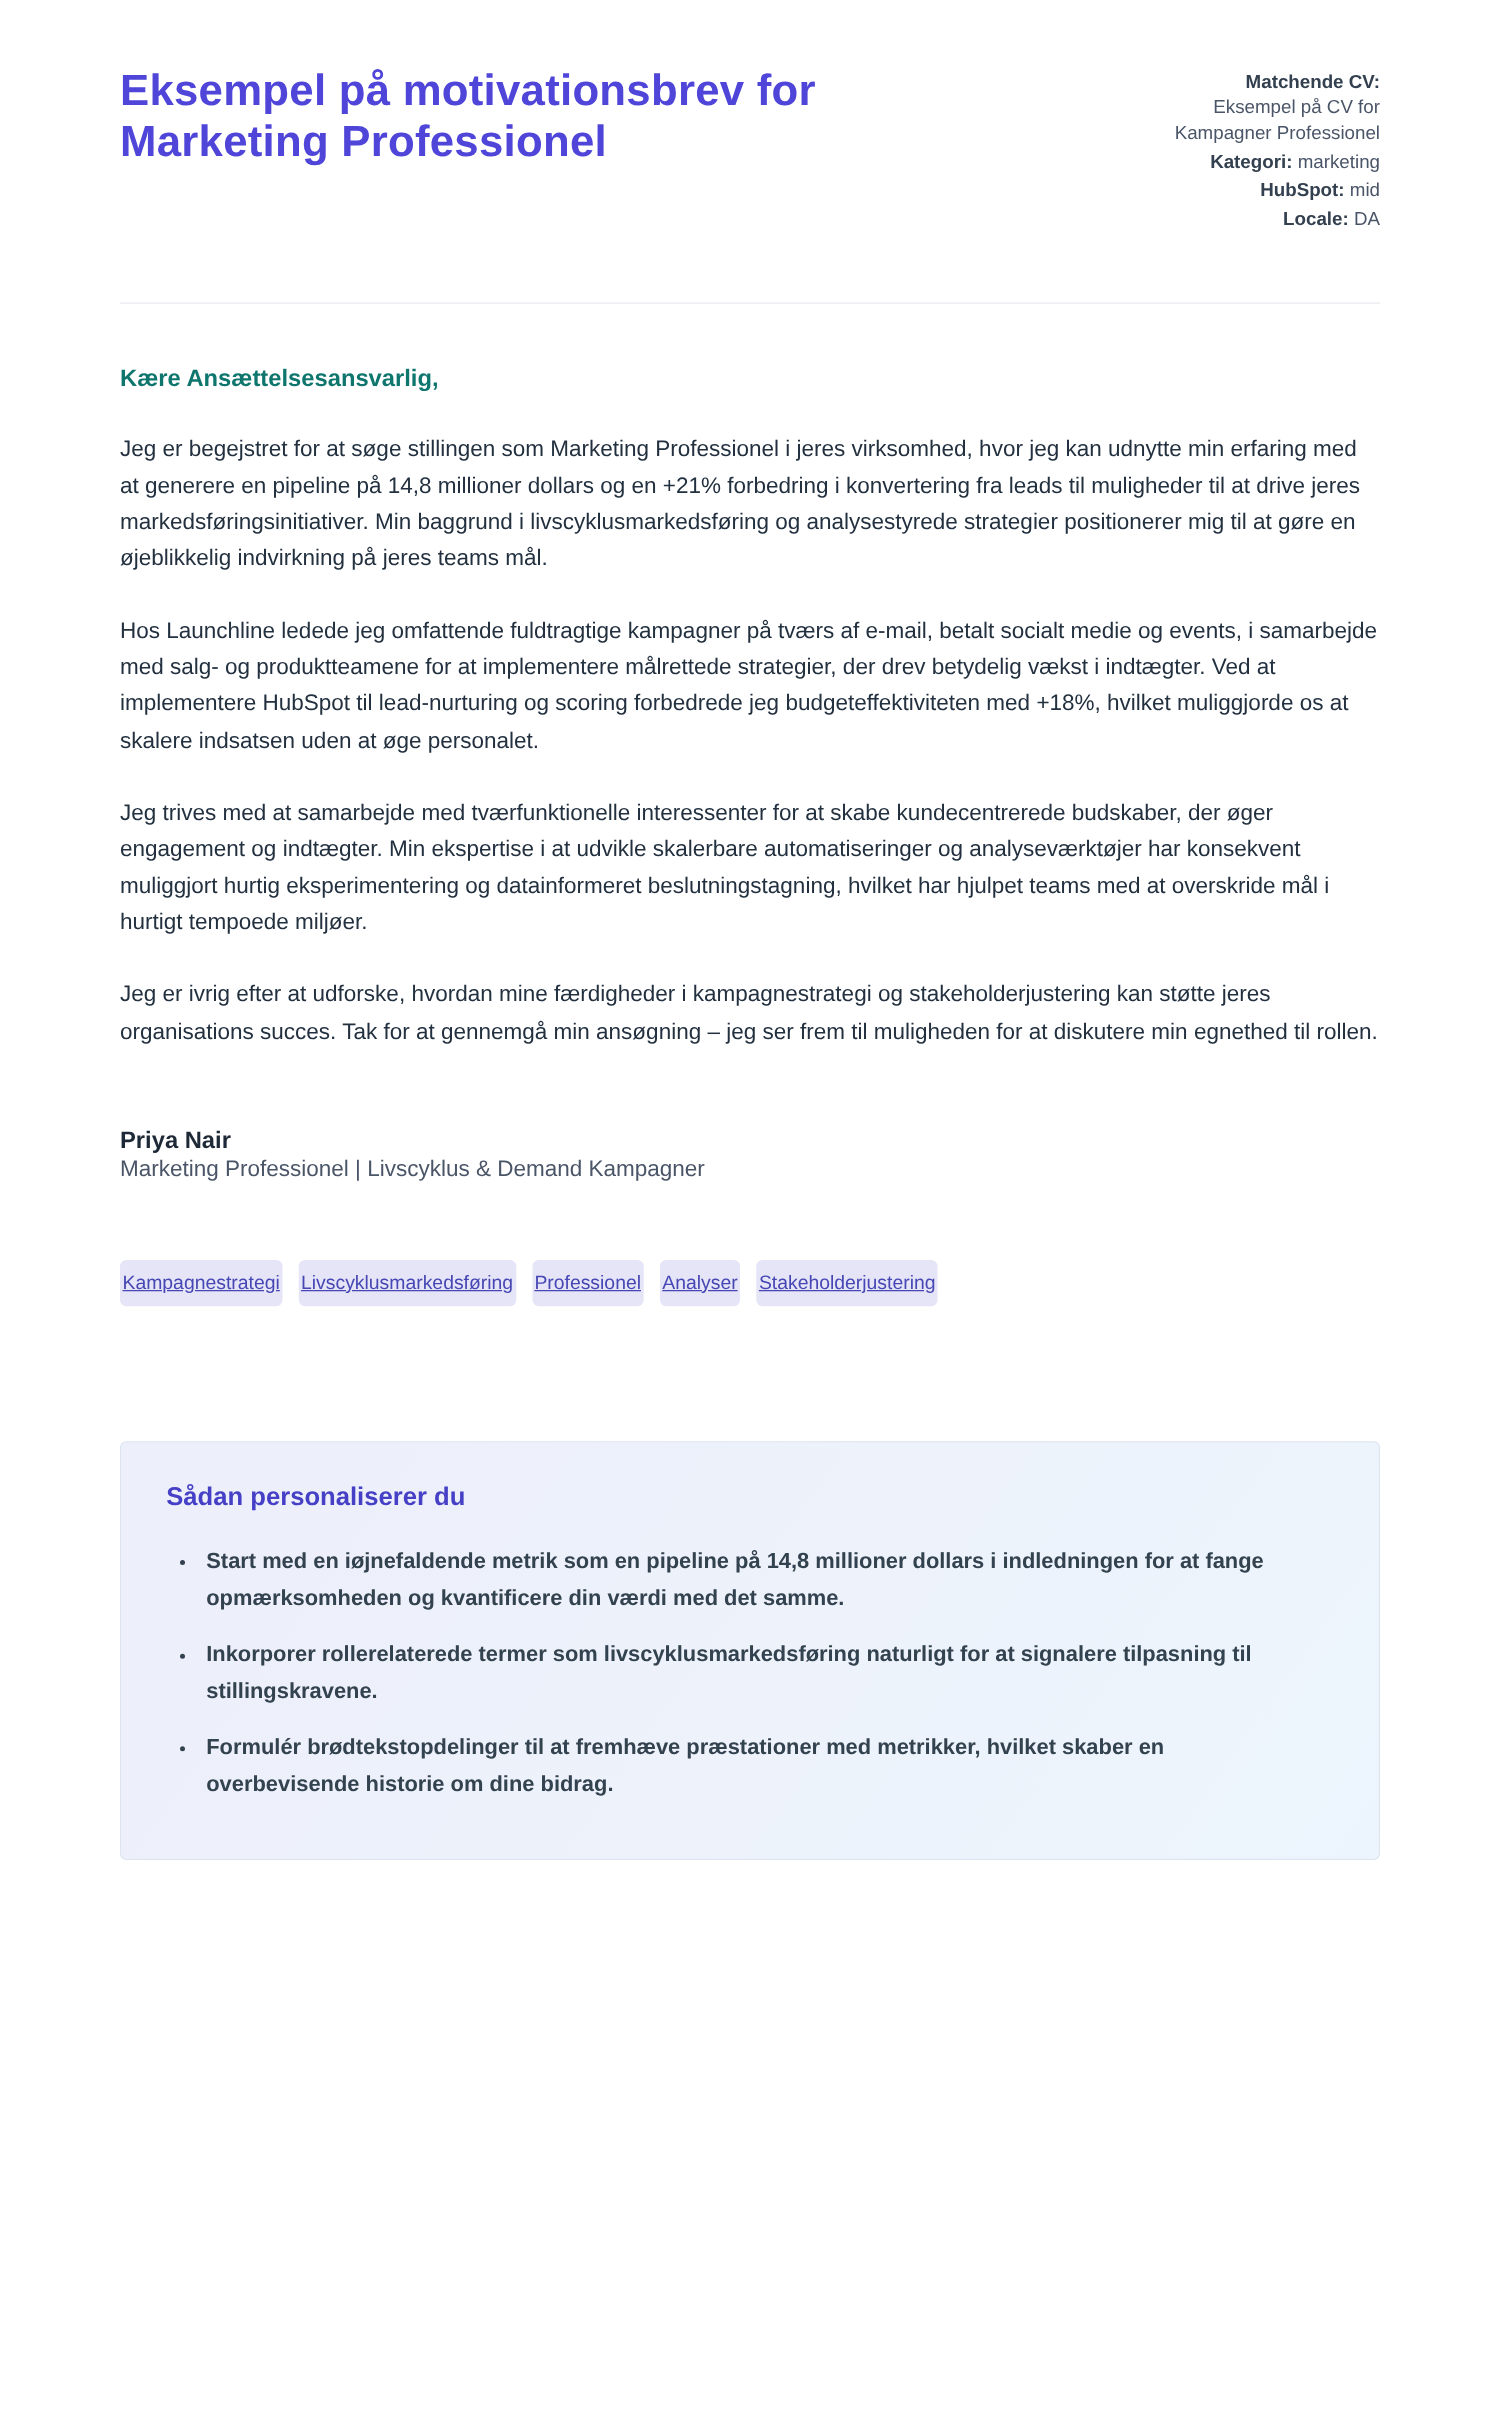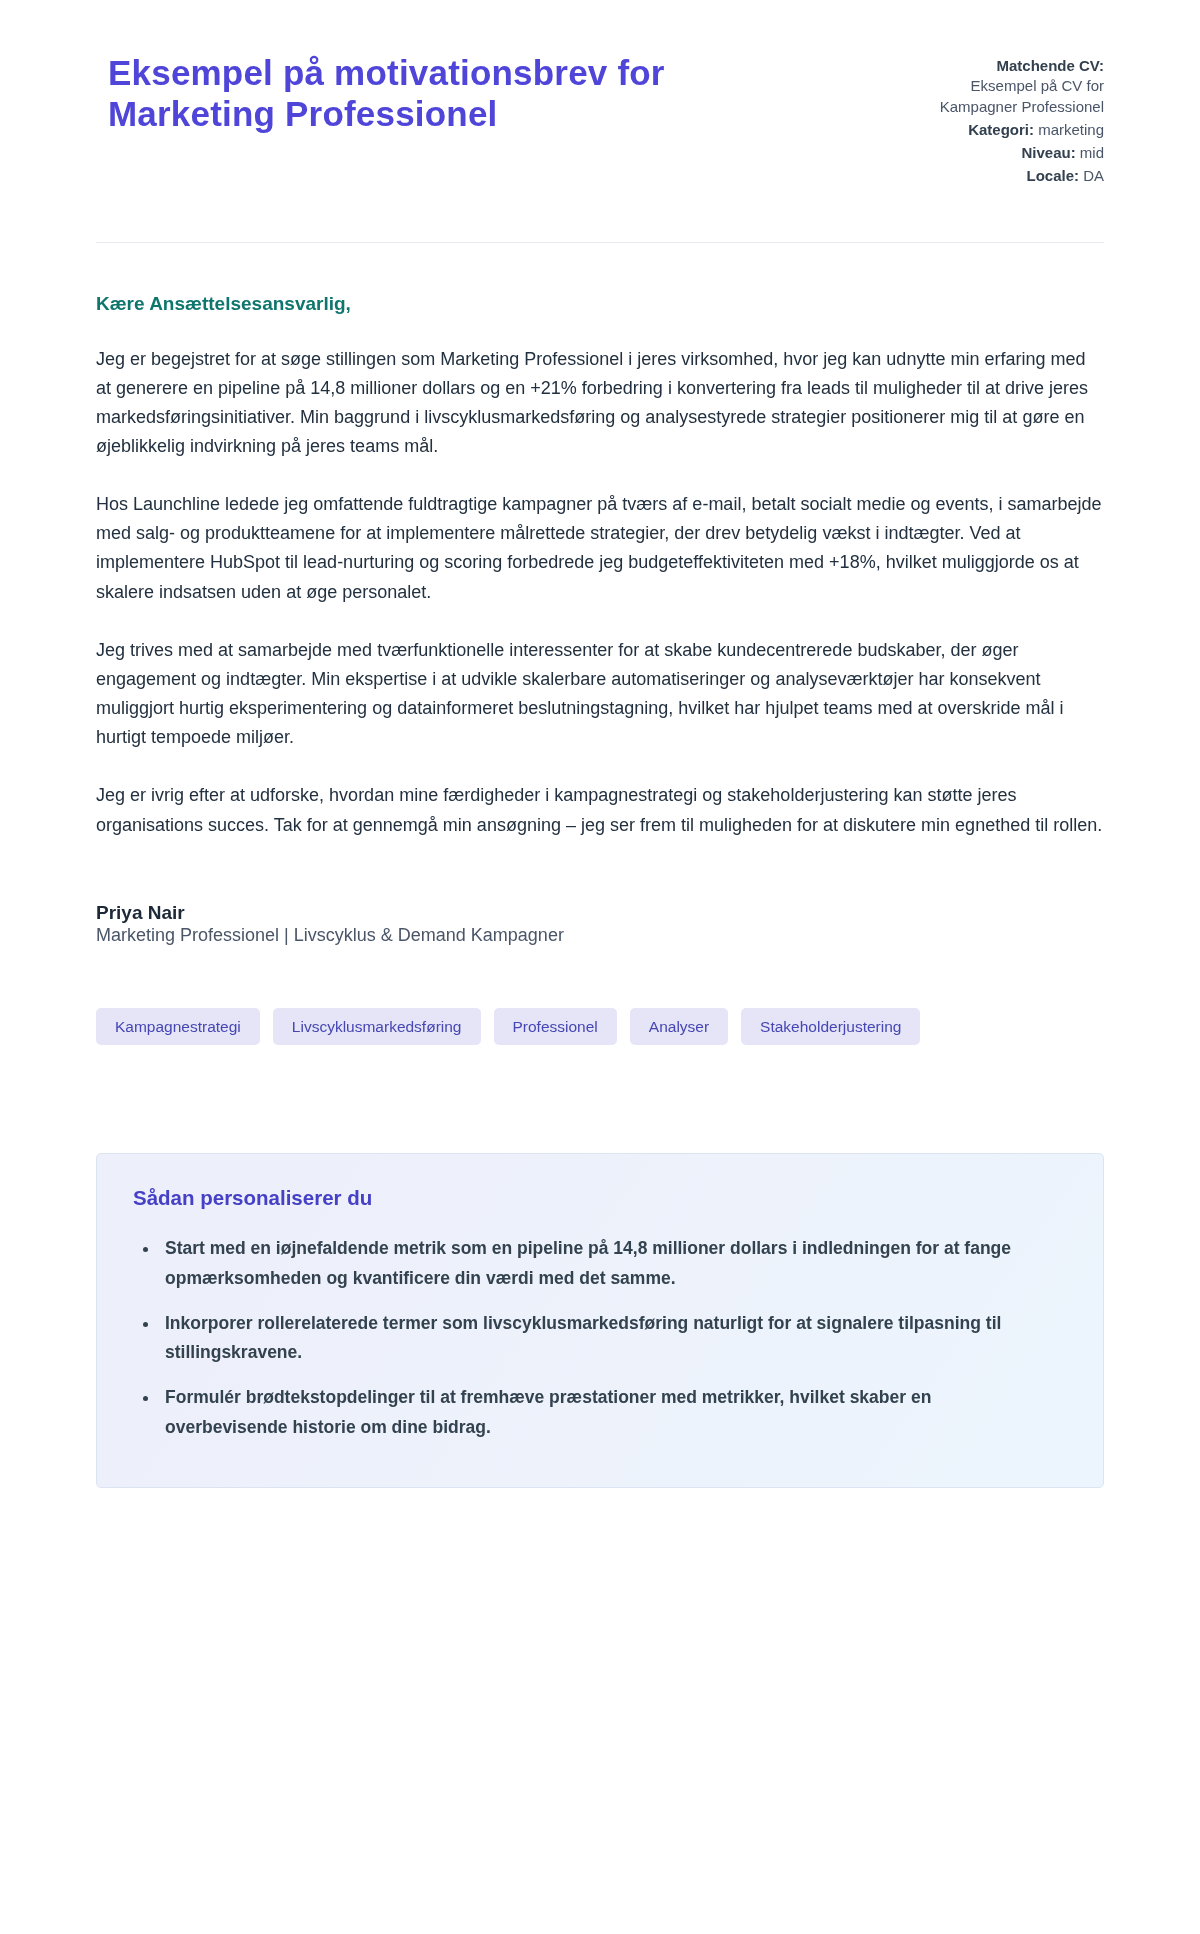--- a/index.html
+++ b/index.html
@@ -21,21 +21,20 @@
     width: 1008px;
     margin: 0 auto;
   }
 
   
   .header {
     display: flex;
     justify-content: space-between;
     align-items: flex-start;
     gap: 26px;
-    margin-left: 12px;
   }
   .title-block { max-width: 640px; }
   h1.page-title {
     margin: 0 0 14px 0;
     font-size: 35px;
     line-height: 1.18;
     font-weight: 700;
     color: #4f45d8;
     max-width: 570px;
     letter-spacing: 0.2px;
@@ -99,24 +98,25 @@
   .tags {
     margin-top: 62px;
     display: flex;
     flex-wrap: wrap;
     gap: 13px;
   }
   .tag-chip {
     background: #e5e5f7;
     color: #4646b4;
     font-size: 15.5px;
-    padding: 11px 19px;
+    padding: 11px 2px;
     border-radius: 5px;
     line-height: 1;
     white-space: nowrap;
+    text-decoration: underline;
   }
 
   
   .tips-box {
     margin-top: 108px;
     background: linear-gradient(125deg, #edeffa 0%, #edf2fb 55%, #ecf5fd 100%);
     border: 1px solid #dde4f1;
     border-radius: 5px;
     padding: 32px 36px 44px 36px;
   }
@@ -155,21 +155,21 @@
       <div class="meta-block">
         <div class="meta-row">
           <span class="meta-label">Matchende CV:</span><br>
           <span>Eksempel på CV for Kampagner Professionel</span>
         </div>
         <div class="meta-row">
           <span class="meta-label">Kategori:</span>
           <span>marketing</span>
         </div>
         <div class="meta-row">
-          <span class="meta-label">Niveau:</span>
+          <span class="meta-label">HubSpot:</span>
           <span>mid</span>
         </div>
         <div class="meta-row">
           <span class="meta-label">Locale:</span>
           <span>DA</span>
         </div>
       </div>
     </div>
 
     <hr class="divider">

